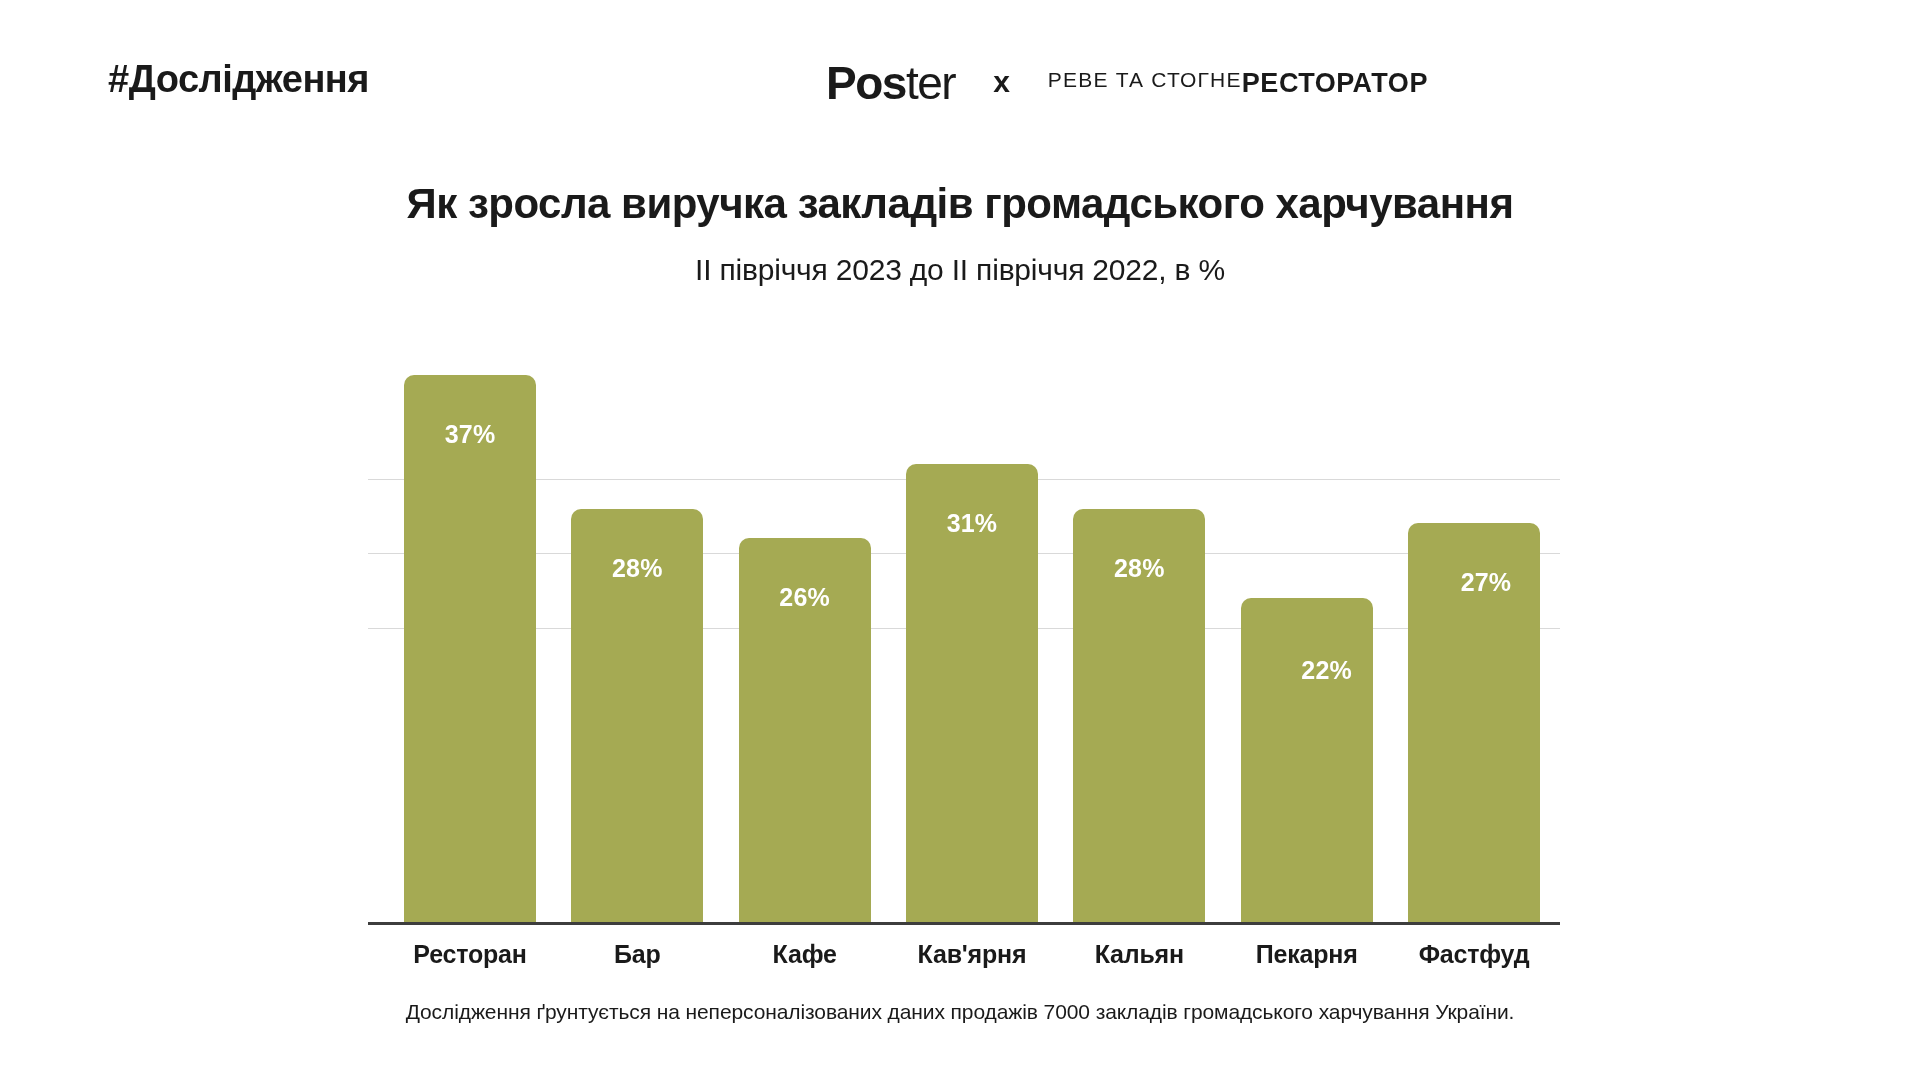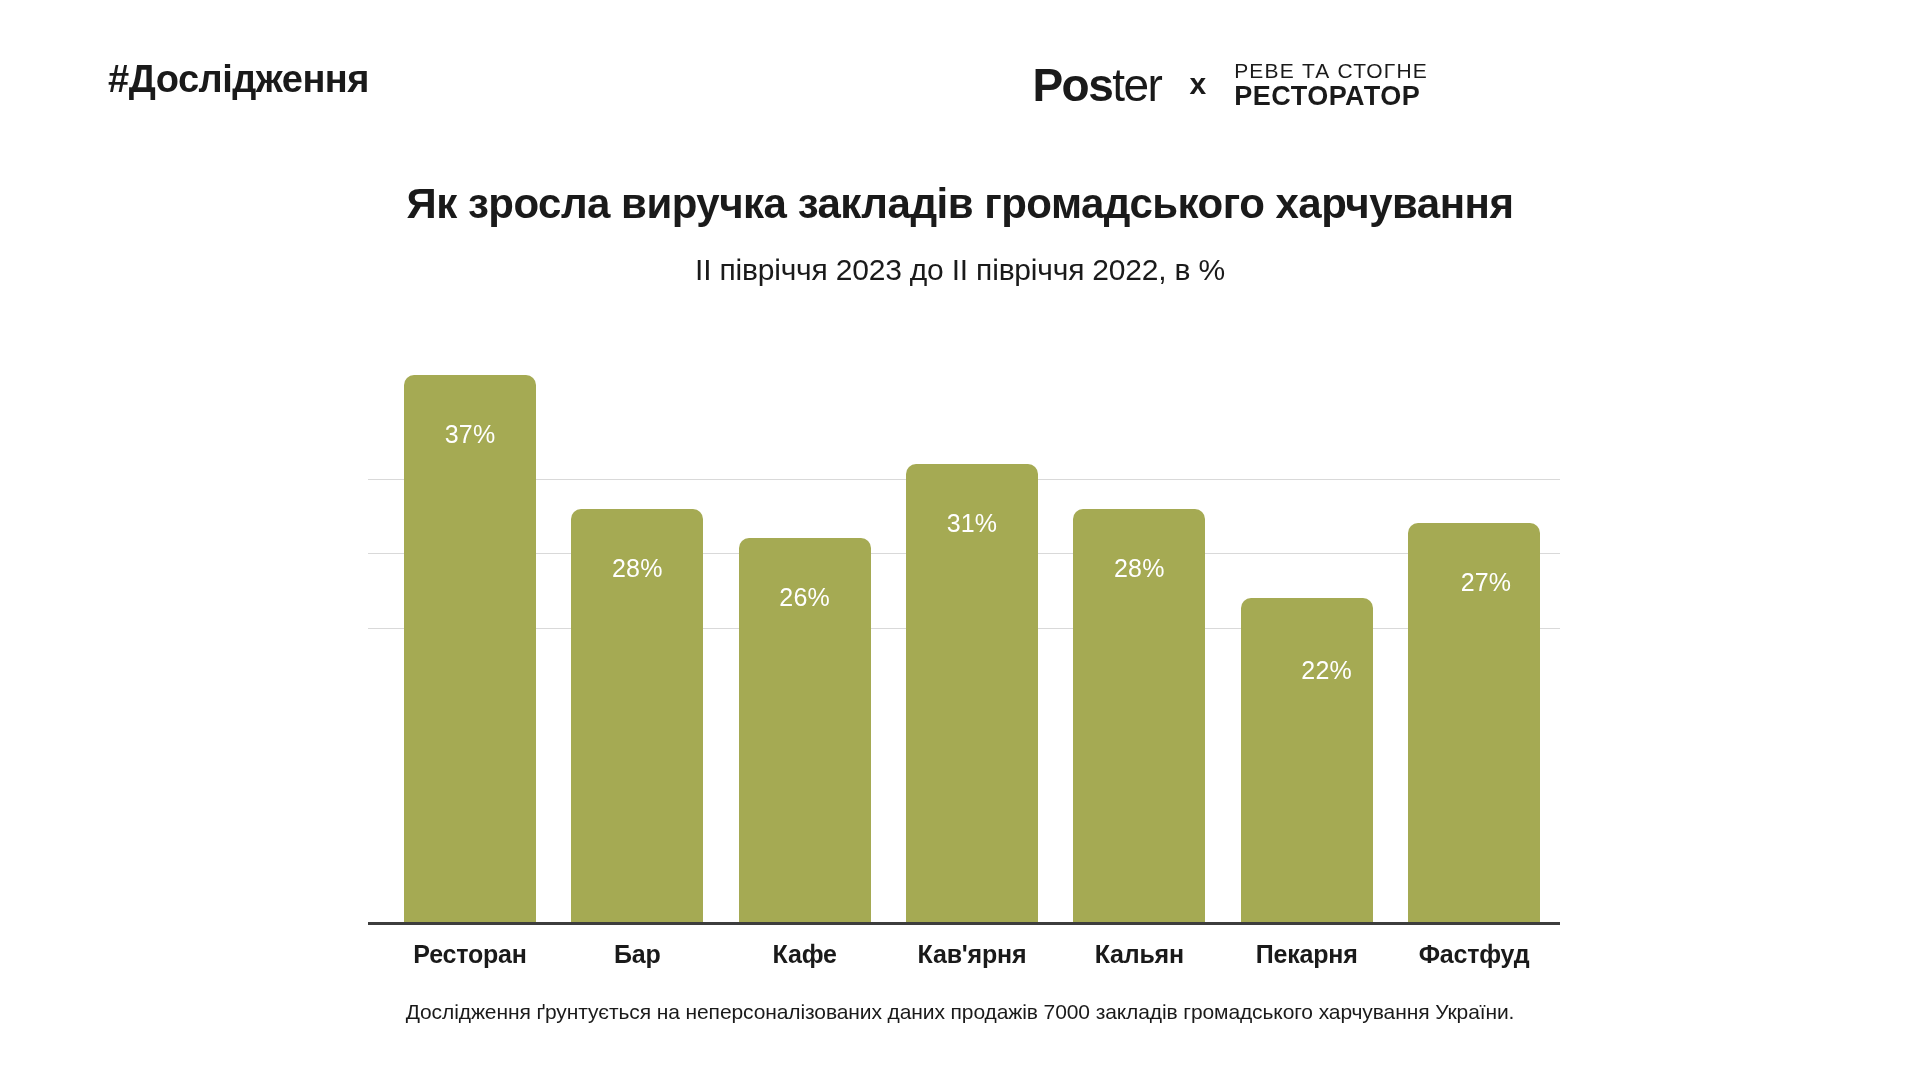--- a/index.html
+++ b/index.html
@@ -38,21 +38,21 @@
     letter-spacing: -0.5px;
     white-space: nowrap;
   }
 
   .brandbar {
     position: absolute;
     right: 108px;
     top: 60px;
     display: flex;
     align-items: center;
-    gap: 28px;
+    gap: 38px;
   }
 
   .poster-logo {
     font-size: 46px;
     color: #1a1a1a;
     letter-spacing: -1.5px;
     line-height: 1;
     white-space: nowrap;
   }
   .poster-logo .pos { font-weight: 700; }
@@ -61,21 +61,20 @@
   .x-mark {
     font-size: 30px;
     font-weight: 700;
     color: #1a1a1a;
     line-height: 1;
     padding-bottom: 3px;
   }
 
   .partner-logo {
     display: flex;
-    flex-direction: column;
     justify-content: center;
     line-height: 1.05;
     color: #1a1a1a;
     white-space: nowrap;
   }
   .partner-line1 {
     font-size: 21px;
     font-weight: 400;
     letter-spacing: 1.2px;
   }
@@ -162,21 +161,21 @@
     background: #a5aa53;
     border-radius: 10px 10px 0 0;
   }
 
   .bar-value {
     position: absolute;
     left: 0;
     width: 132px;
     text-align: center;
     font-size: 25px;
-    font-weight: 400;
+    font-weight: 700;
     color: #ffffff;
     letter-spacing: 0.2px;
   }
 
   
   .cat-labels {
     position: absolute;
     left: 368px;
     top: 940px;
     width: 1192px;

